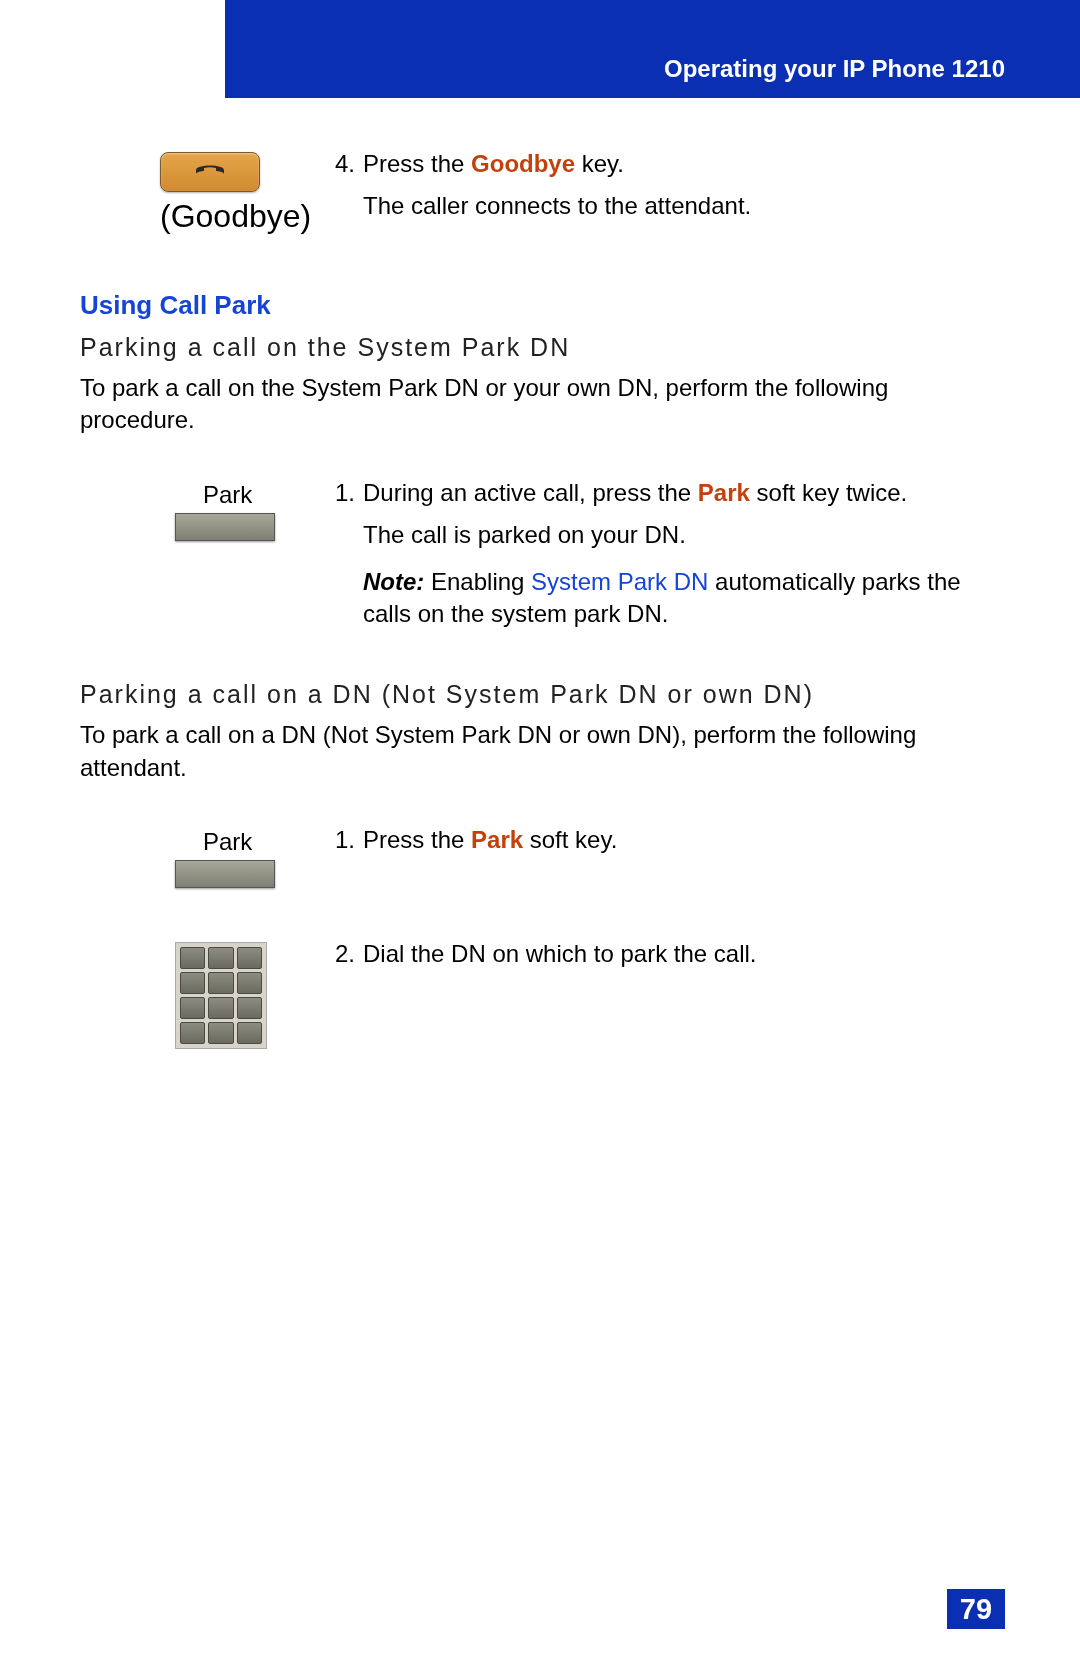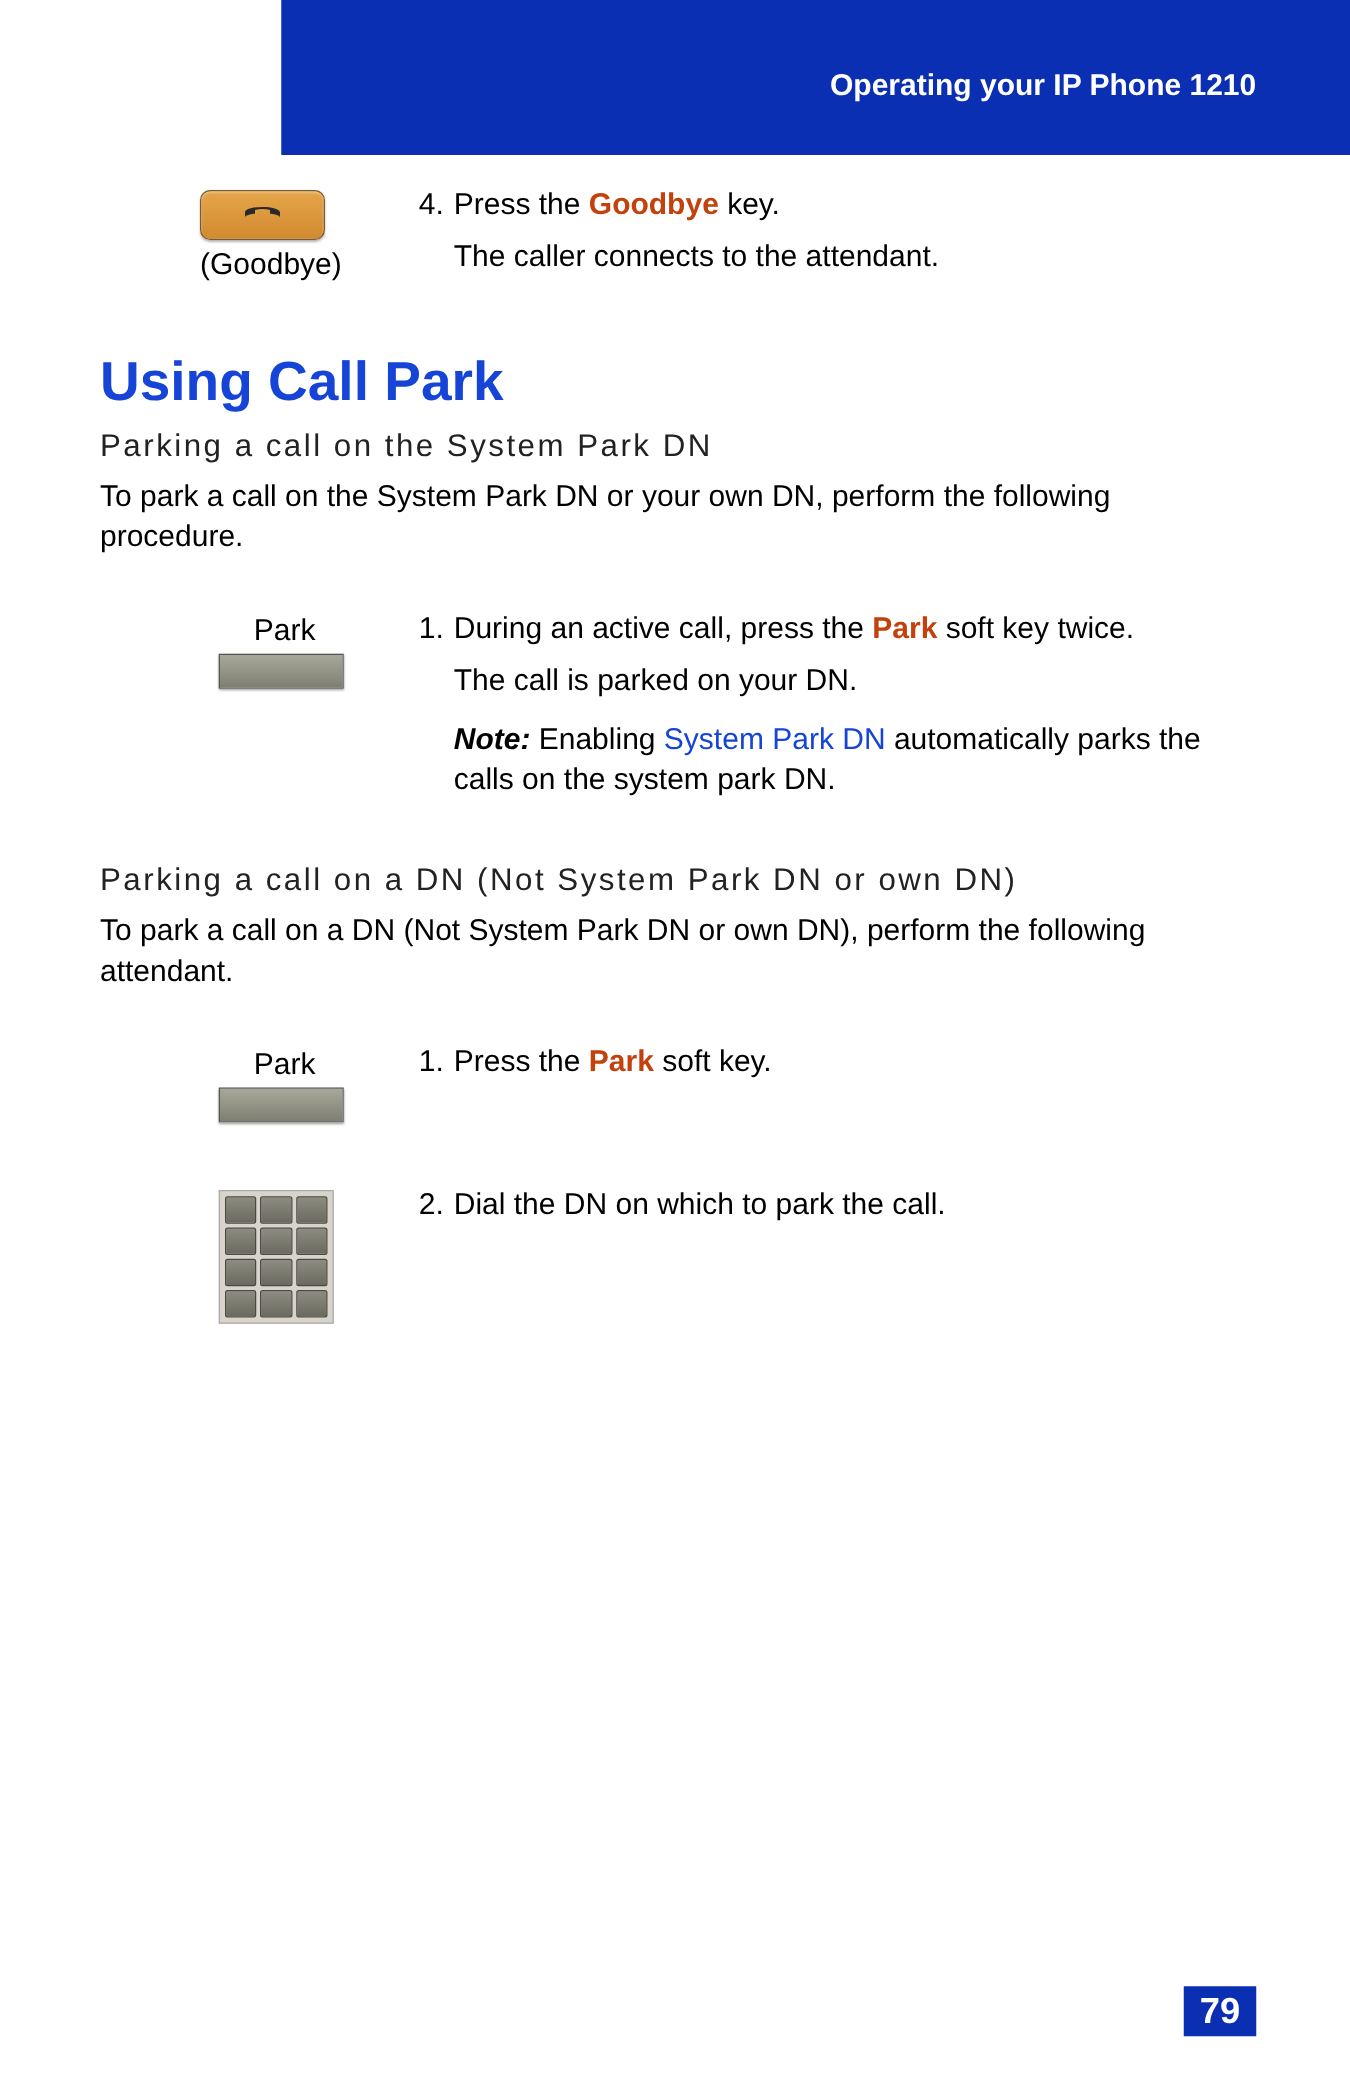--- a/index.html
+++ b/index.html
@@ -9,21 +9,21 @@
     width: 1080px;
     height: 1669px;
     position: relative;
     color: #000;
   }
   .header-bar {
     position: absolute;
     top: 0;
     left: 225px;
     width: 855px;
-    height: 124px;
+    height: 98px;
     background: #0b2fb2;
   }
   .header-title {
     position: absolute;
     top: 55px;
     right: 75px;
     color: #fff;
     font-weight: bold;
     font-size: 24px;
   }
@@ -57,39 +57,39 @@
   }
   .goodbye-btn svg {
     position: absolute;
     top: 50%;
     left: 50%;
     transform: translate(-50%, -50%);
     width: 40px;
     height: 40px;
   }
   .icon-caption {
-    font-size: 24px;
+    font-size: 32px;
     color: #000;
   }
   .text-col {
     flex: 1;
     font-size: 24px;
     line-height: 1.35;
   }
   .step-num {
     display: inline-block;
     width: 28px;
   }
   .bold-blue { font-weight: bold; color: #c2410c; }
   .bold-black { font-weight: bold; color: #000; }
   .para-indent { padding-left: 28px; margin-top: 10px; }
   .section-title {
     color: #1544d6;
     font-weight: bold;
-    font-size: 44px;
+    font-size: 26px;
     margin-bottom: 12px;
   }
   .body-text {
     font-size: 24px;
     line-height: 1.35;
     margin-bottom: 40px;
   }
   .subheading {
     font-size: 25px;
     letter-spacing: 2px;

